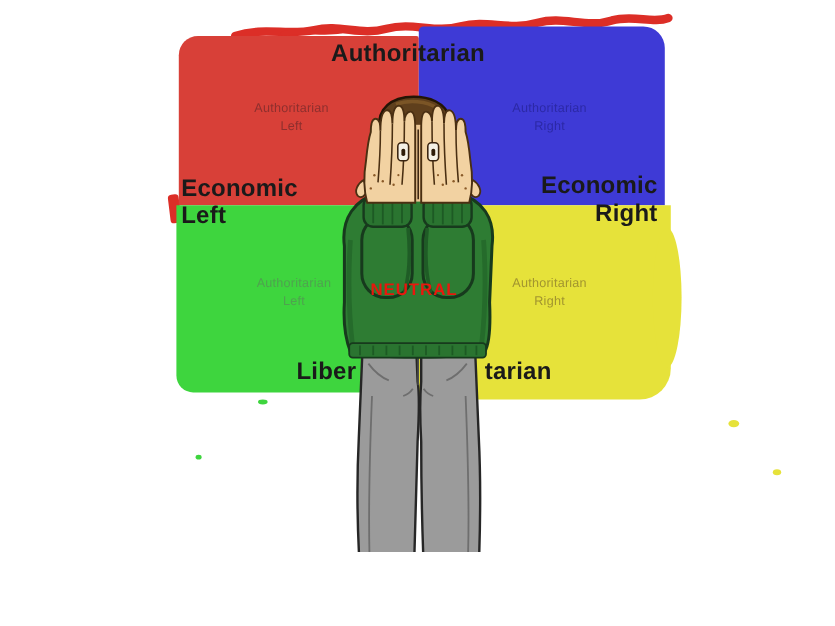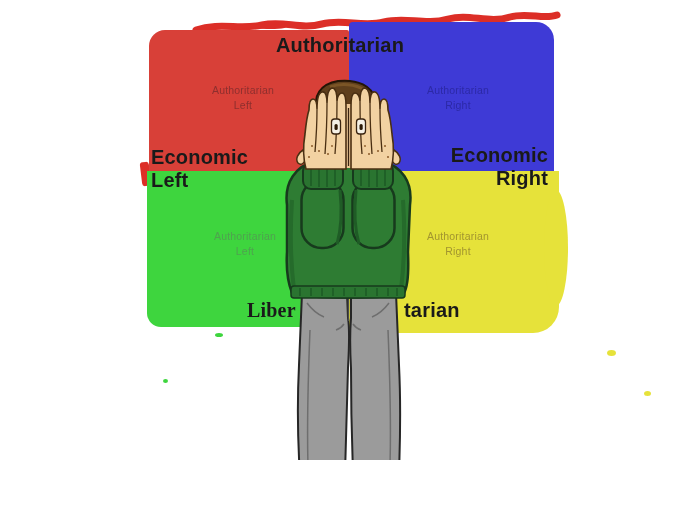--- a/index.html
+++ b/index.html
@@ -56,21 +56,21 @@
   <div class="big-label" style="left:151px;top:146px;text-align:left;">
     <div>Economic</div>
     <div>Left</div>
   </div>
 
   <div class="big-label" style="right:148px;top:144px;text-align:right;">
     <div>Economic</div>
     <div>Right</div>
   </div>
 
-  <div class="big-label" style="left:247px;top:299px;font-family:Liberation Serif, serif;">Liber</div>
+  <div class="big-label" style="left:247px;top:299px;">Liber</div>
   <div class="big-label" style="left:404px;top:299px;">tarian</div>
 
   <div class="q-label" style="left: 173px; top: 83px; color: rgb(142, 47, 46);">
     <span>Authoritarian</span><br>
     <span>Left</span>
   </div>
   <div class="q-label" style="left: 388px; top: 83px; color: rgb(44, 41, 166);">
     <span>Authoritarian</span><br>
     <span>Right</span>
   </div>
@@ -190,14 +190,15 @@
     <path d="M348.5 108 L348.5 166" stroke="#3a2410" stroke-width="1.3"></path>
 
     <g>
       <rect x="331.5" y="119" width="9" height="15" rx="3" fill="#f5f1e6" stroke="#3a2410" stroke-width="1.3"></rect>
       <rect x="356.5" y="119" width="9" height="15" rx="3" fill="#f5f1e6" stroke="#3a2410" stroke-width="1.3"></rect>
       <rect x="334.5" y="124" width="3.2" height="6" rx="1.5" fill="#2e1c08"></rect>
       <rect x="359.5" y="124" width="3.2" height="6" rx="1.5" fill="#2e1c08"></rect>
     </g>
   </svg>
 
+  <div id="neutral-text" style="color: rgb(233, 23, 13);">NEUTRAL</div>
 
 </div>
 
 </body></html>

